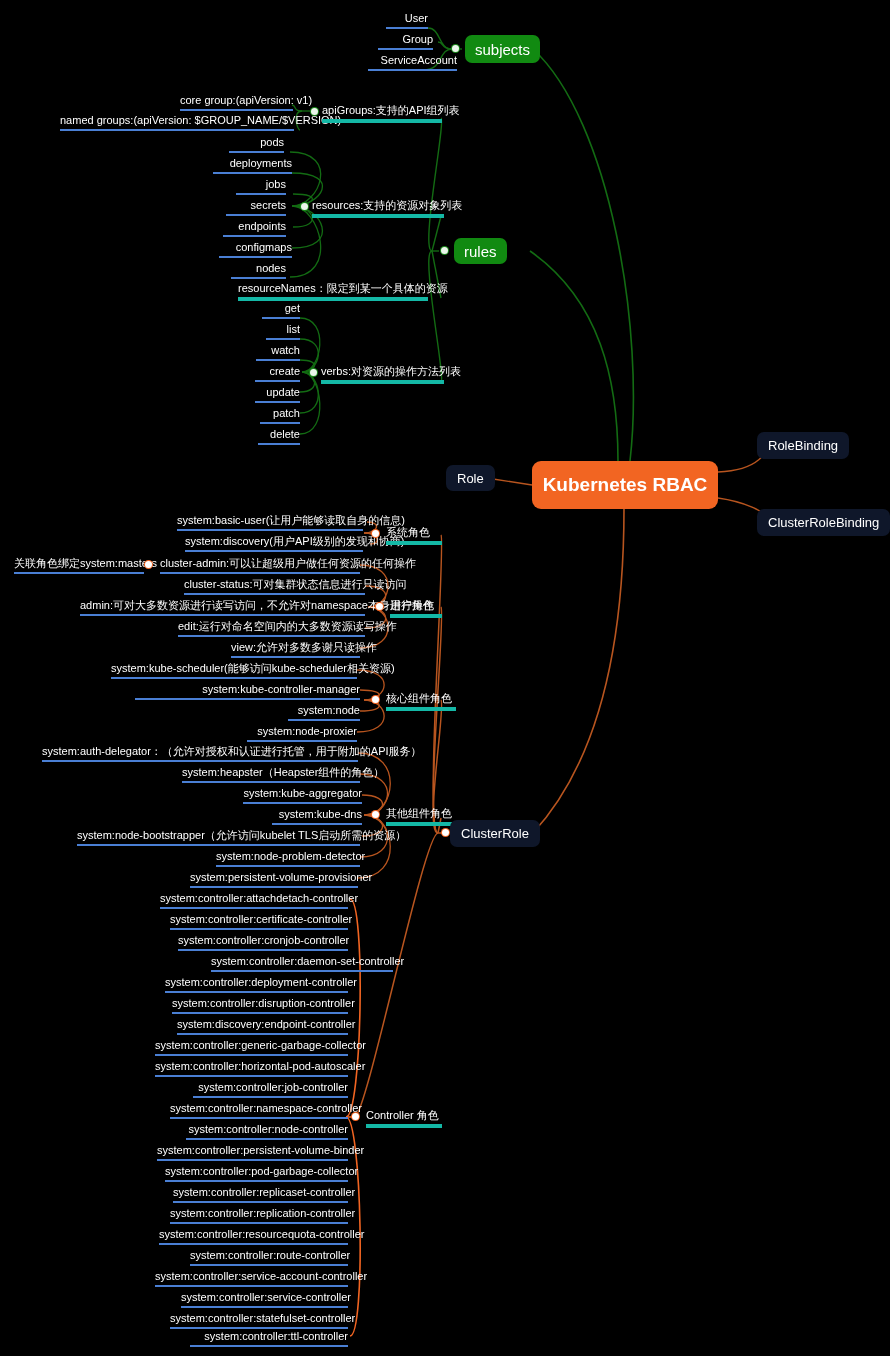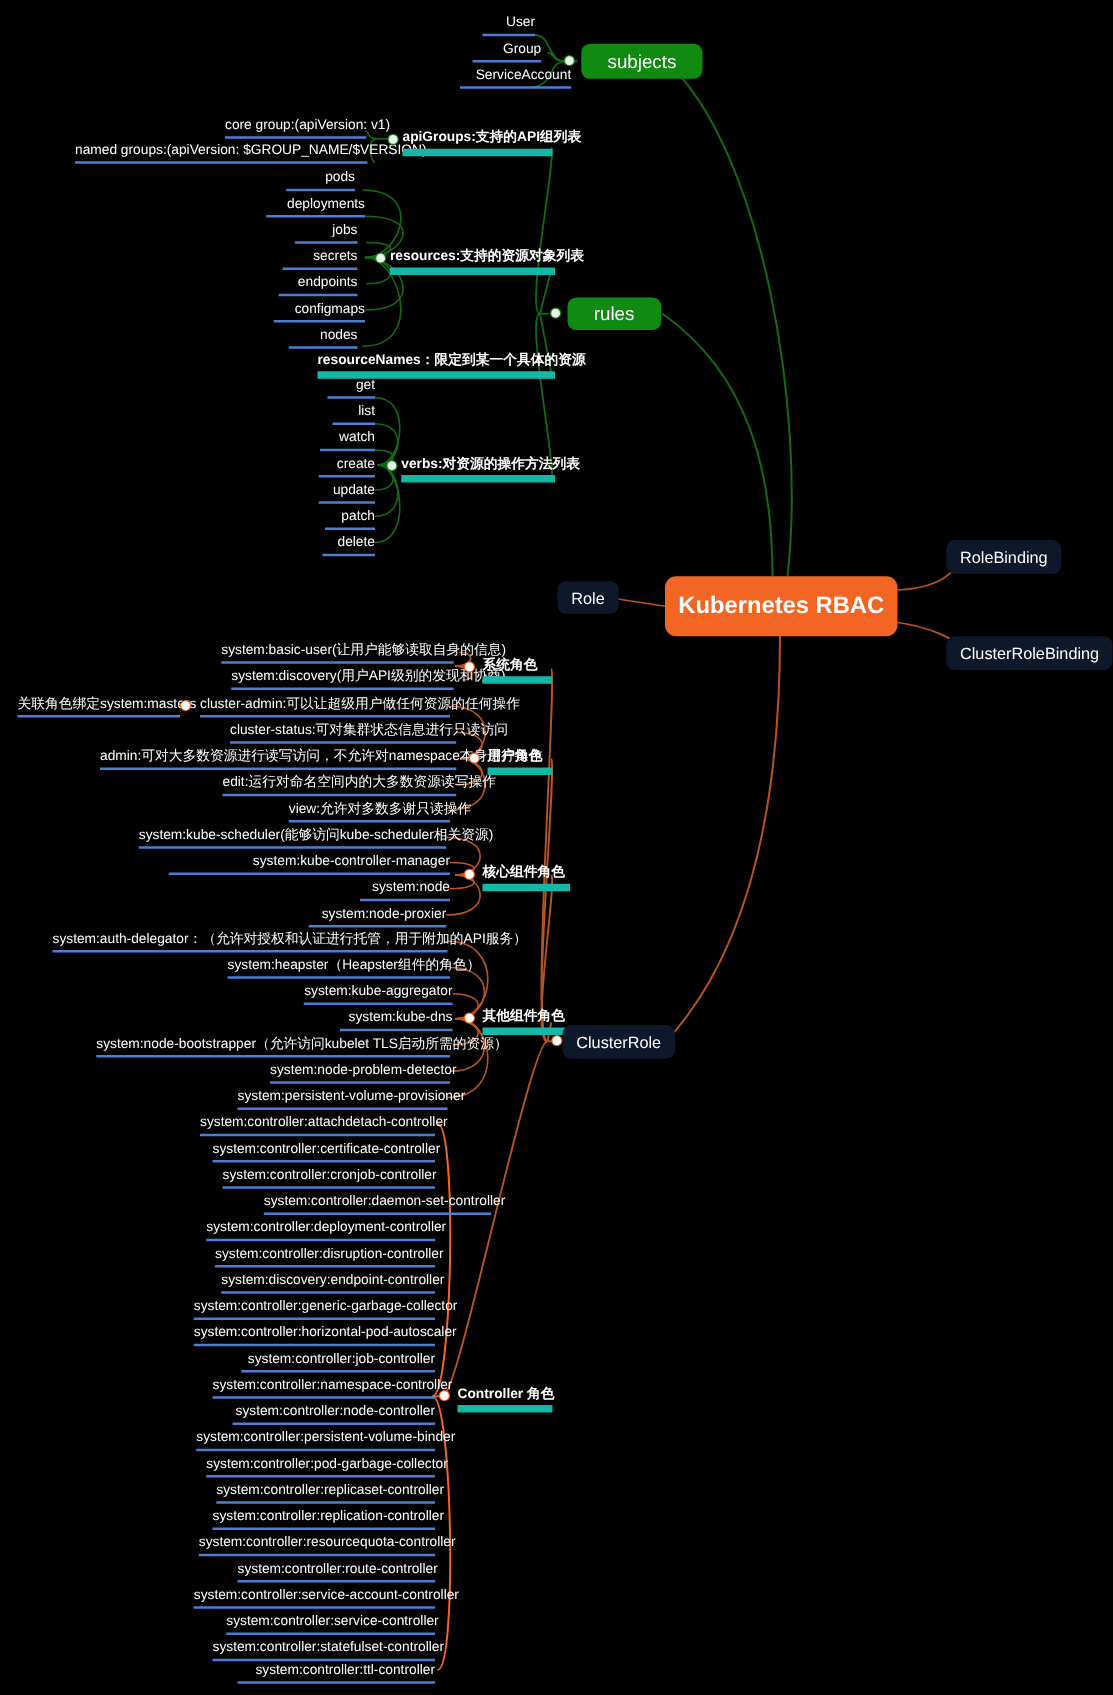--- a/index.html
+++ b/index.html
@@ -9,29 +9,29 @@
   svg.links{position:absolute;left:0;top:0;width:890px;height:1356px;pointer-events:none;}
 
   
   .leaf{position:absolute;font-size:11px;line-height:13px;color:#fff;white-space:nowrap;
         padding-bottom:2px;border-bottom:2px solid #4a7fd4;}
   .leaf.right{text-align:right;}
 
   
   .mid{position:absolute;font-size:11px;line-height:13px;color:#fff;white-space:nowrap;
        padding-bottom:2px;}
-  .mid.blue-u{border-bottom:6px solid #14b8a6;font-weight:bold;}
+  .mid.blue-u{border-bottom:4px solid #14b8a6;}
 
   .bullet{position:absolute;width:7px;height:7px;border-radius:50%;background:#fff;}
   .bullet.g{background:#eaf5ea;box-shadow:0 0 0 1px #1a8a1a;}
   .bullet.o{background:#fff;box-shadow:0 0 0 1px #f26522;}
 
   .node{position:absolute;border-radius:7px;display:flex;align-items:center;
         justify-content:center;white-space:nowrap;}
-  .node.green{background:#118a11;color:#fff;font-size:15px;padding:0 21px;}
+  .node.green{background:#118a11;color:#fff;font-size:15px;padding:0 10px;}
   .node.orange{background:#0f172a;color:#fff;font-size:13px;padding:0 11px;}
   .node.root{background:#f26522;color:#fff;font-size:19px;font-weight:bold;
              border-radius:9px;}
 
   
   #watermark{position:absolute;right:12px;bottom:10px;display:flex;align-items:center;gap:9px;}
   #wm-logo{width:40px;height:40px;position:relative;}
   #wm-text{display:flex;flex-direction:column;line-height:1;}
   #wm-cn{font-size:21px;font-weight:bold;color:#fff;letter-spacing:1px;}
   #wm-en{font-size:7px;color:#cfcfcf;letter-spacing:2.1px;margin-top:4px;}
@@ -136,21 +136,21 @@
   <div class="leaf right" style="left:229px;top:136px;width:55px;">pods</div>
   <div class="leaf right" style="left:213px;top:157px;width:79px;">deployments</div>
   <div class="leaf right" style="left:236px;top:178px;width:50px;">jobs</div>
   <div class="leaf right" style="left:226px;top:199px;width:60px;">secrets</div>
   <div class="leaf right" style="left:223px;top:220px;width:63px;">endpoints</div>
   <div class="leaf right" style="left:219px;top:241px;width:73px;">configmaps</div>
   <div class="leaf right" style="left:231px;top:262px;width:55px;">nodes</div>
   <div class="bullet g" style="left:301px;top:203px;"></div>
   <div class="mid blue-u" style="left:312px;top:199px;width:132px;">resources:支持的资源对象列表</div>
 
-  <div class="mid blue-u" style="left:254px;top:282px;width:190px;">resourceNames：限定到某一个具体的资源</div>
+  <div class="mid blue-u" style="left:238px;top:282px;width:190px;">resourceNames：限定到某一个具体的资源</div>
 
   <div class="leaf right" style="left:262px;top:302px;width:38px;">get</div>
   <div class="leaf right" style="left:266px;top:323px;width:34px;">list</div>
   <div class="leaf right" style="left:256px;top:344px;width:44px;">watch</div>
   <div class="leaf right" style="left:255px;top:365px;width:45px;">create</div>
   <div class="leaf right" style="left:255px;top:386px;width:45px;">update</div>
   <div class="leaf right" style="left:260px;top:407px;width:40px;">patch</div>
   <div class="leaf right" style="left:258px;top:428px;width:42px;">delete</div>
   <div class="bullet g" style="left:310px;top:369px;"></div>
   <div class="mid blue-u" style="left:321px;top:365px;width:123px;">verbs:对资源的操作方法列表</div>

